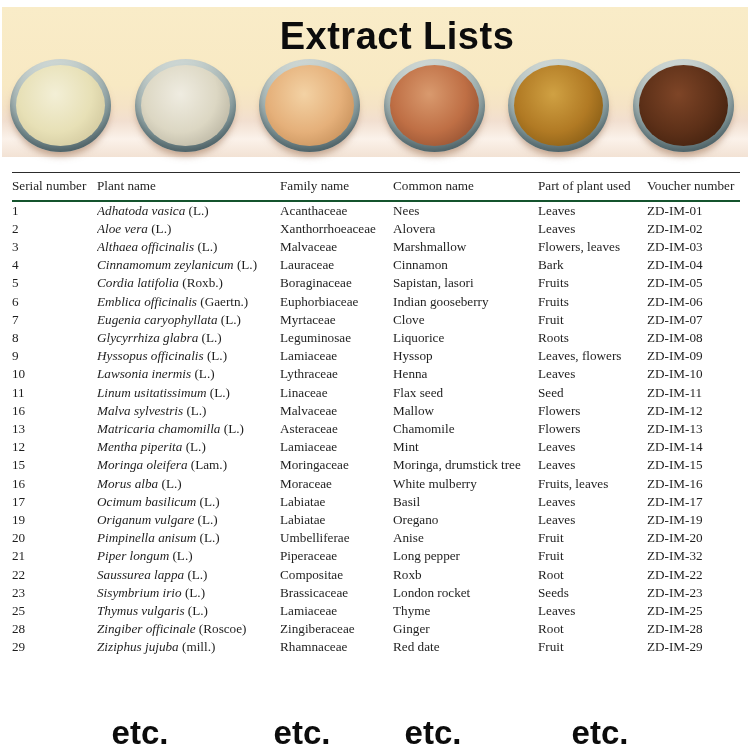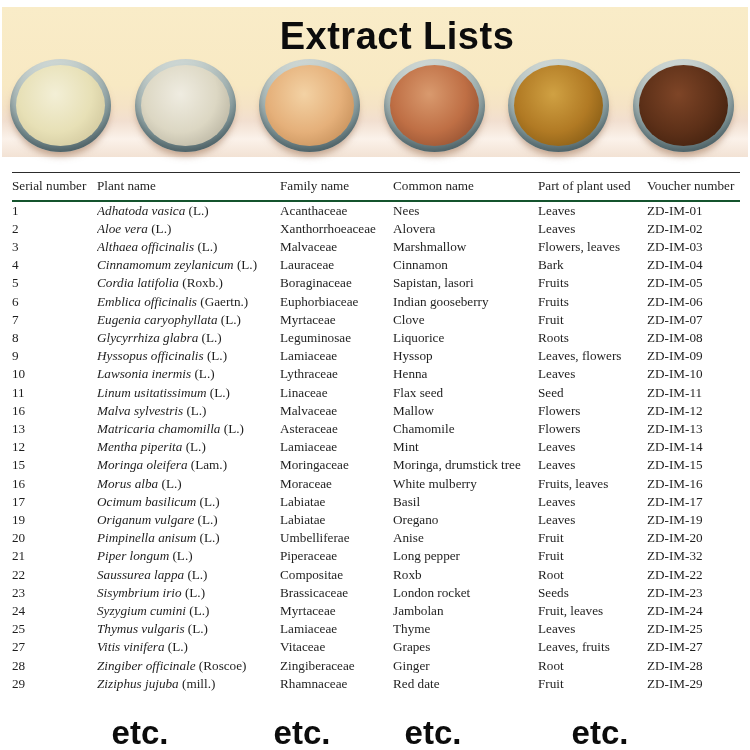--- a/index.html
+++ b/index.html
@@ -303,47 +303,31 @@
 
     <tr>
       <td>23</td>
       <td><span class="binomial">Sisymbrium irio</span><span class="authority"> (L.)</span></td>
       <td>Brassicaceae</td>
       <td>London rocket</td>
       <td>Seeds</td>
       <td>ZD-IM-23</td>
     </tr>
 
-    <tr>
-      <td>24</td>
-      <td><span class="binomial">Syzygium cumini</span><span class="authority"> (L.)</span></td>
-      <td>Myrtaceae</td>
-      <td>Jambolan</td>
-      <td>Fruit, leaves</td>
-      <td>ZD-IM-24</td>
-    </tr>
 
     <tr>
       <td>25</td>
       <td><span class="binomial">Thymus vulgaris</span><span class="authority"> (L.)</span></td>
       <td>Lamiaceae</td>
       <td>Thyme</td>
       <td>Leaves</td>
       <td>ZD-IM-25</td>
     </tr>
 
 
-    <tr>
-      <td>27</td>
-      <td><span class="binomial">Vitis vinifera</span><span class="authority"> (L.)</span></td>
-      <td>Vitaceae</td>
-      <td>Grapes</td>
-      <td>Leaves, fruits</td>
-      <td>ZD-IM-27</td>
-    </tr>
 
     <tr>
       <td>28</td>
       <td><span class="binomial">Zingiber officinale</span><span class="authority"> (Roscoe)</span></td>
       <td>Zingiberaceae</td>
       <td>Ginger</td>
       <td>Root</td>
       <td>ZD-IM-28</td>
     </tr>
 

